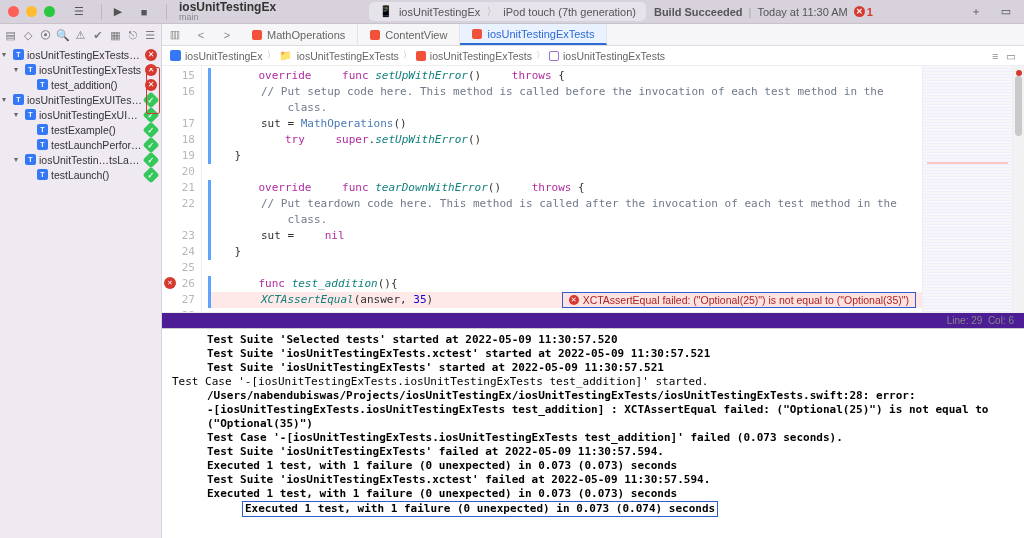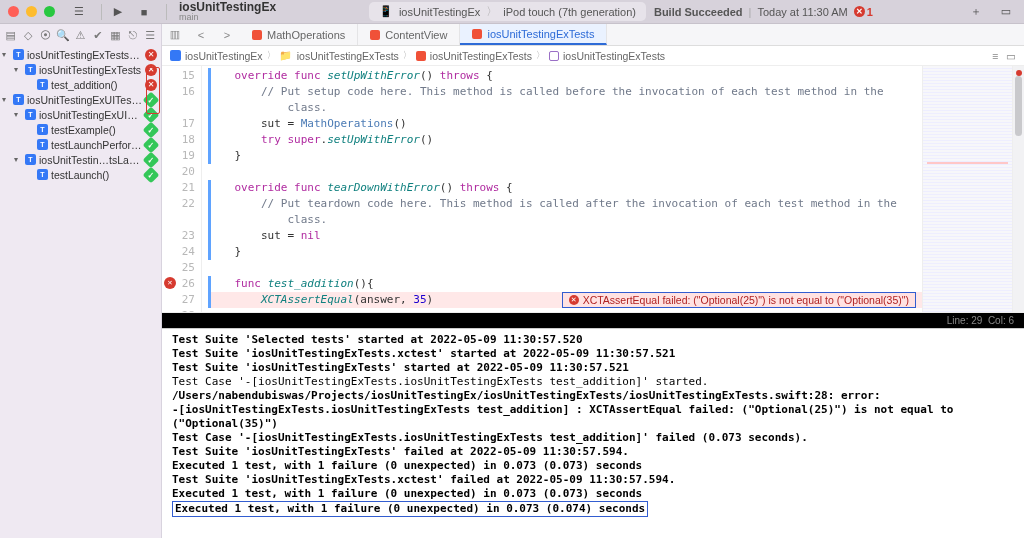--- a/index.html
+++ b/index.html
@@ -98,40 +98,40 @@
     border-right: 1px solid #eee;
     position: relative;
   }
   .gutter .ln { height: 16px; position:relative;}
   .gutter .ln .gut-icon{position:absolute; left:2px; top:1px; width:12px;height:12px;}
   .gut-fail{background:#d63a2f;border-radius:50%;color:#fff;font-size:8px;display:flex;align-items:center;justify-content:center;}
   .code {
     flex: 1; font-family: Menlo, monospace; font-size: 11px; line-height: 16px; padding: 2px 0 0 6px; position: relative; min-width:0;
   }
   .code-line { height: 16px; white-space: pre; position:relative;}
-  .kw { color: #b02ba0; }
+  .kw { color: #b02ba0; margin-left: 24px; }
   .fn { color: #10807f; font-style: italic; }
   .type { color: #4b7bb5; }
   .num { color: #1c00cf; }
   .cm { color: #70798a; }
   .err-line-bg { background: #ffe8e8; }
   .inline-err {
     position: absolute; right: 6px; top: 0; height: 16px;
     background: #ffe2e2; color: #b02222; border: 1.5px solid #325dd0; padding: 0 6px; font-family: -apple-system, Arial; font-size: 10.5px; display:flex;align-items:center; gap:4px;
   }
   .inline-err .circ{width:10px;height:10px;border-radius:50%;background:#d63a2f;color:#fff;font-size:7px;display:flex;align-items:center;justify-content:center;}
   .left-bar { position:absolute; left:0; top:0; width:3px; background:#5fa3ff;}
   .status-strip {
-    height: 16px; border-top: 1px solid #eee; display:flex;justify-content:flex-end;align-items:center;padding:0 10px;font-size:10px;color:#888;background:#000000;
+    height: 16px; border-top: 1px solid #eee; display:flex;justify-content:flex-end;align-items:center;padding:0 10px;font-size:10px;color:#888;background:#4c1d95;
   }
   
   .console {
     height: 210px; border-top: 1px solid #ccc; background: #fff; padding: 4px 10px; font-family: Menlo, monospace; font-size: 11px; line-height: 14px; overflow: hidden; color:#000;
   }
-  .console .bold { font-weight: bold; }
+  .console .bold { font-weight: bold; margin-left: 35px; }
   .console .box { border: 1.5px solid #325dd0; display:inline-block; padding:0 2px;}
   
   .minimap { width: 90px; border-left: 1px solid #eee; background: repeating-linear-gradient(#f7f7fa, #f7f7fa 2px, #eef 2px, #eef 3px); position:relative;}
   .minimap .hl{position:absolute;left:4px;right:4px;height:2px;background:#ffc7c7;}
   .rscroll{width:12px;background:#f2f2f4;border-left:1px solid #eee;position:relative;}
   .rscroll .thumb{position:absolute;left:2px;right:2px;top:10px;height:60px;background:#c9c9cc;border-radius:4px;}
   .rscroll .err-dot{position:absolute;left:3px;width:6px;height:6px;border-radius:50%;background:#d63a2f;}
 </style>
 </head>
 <body>

